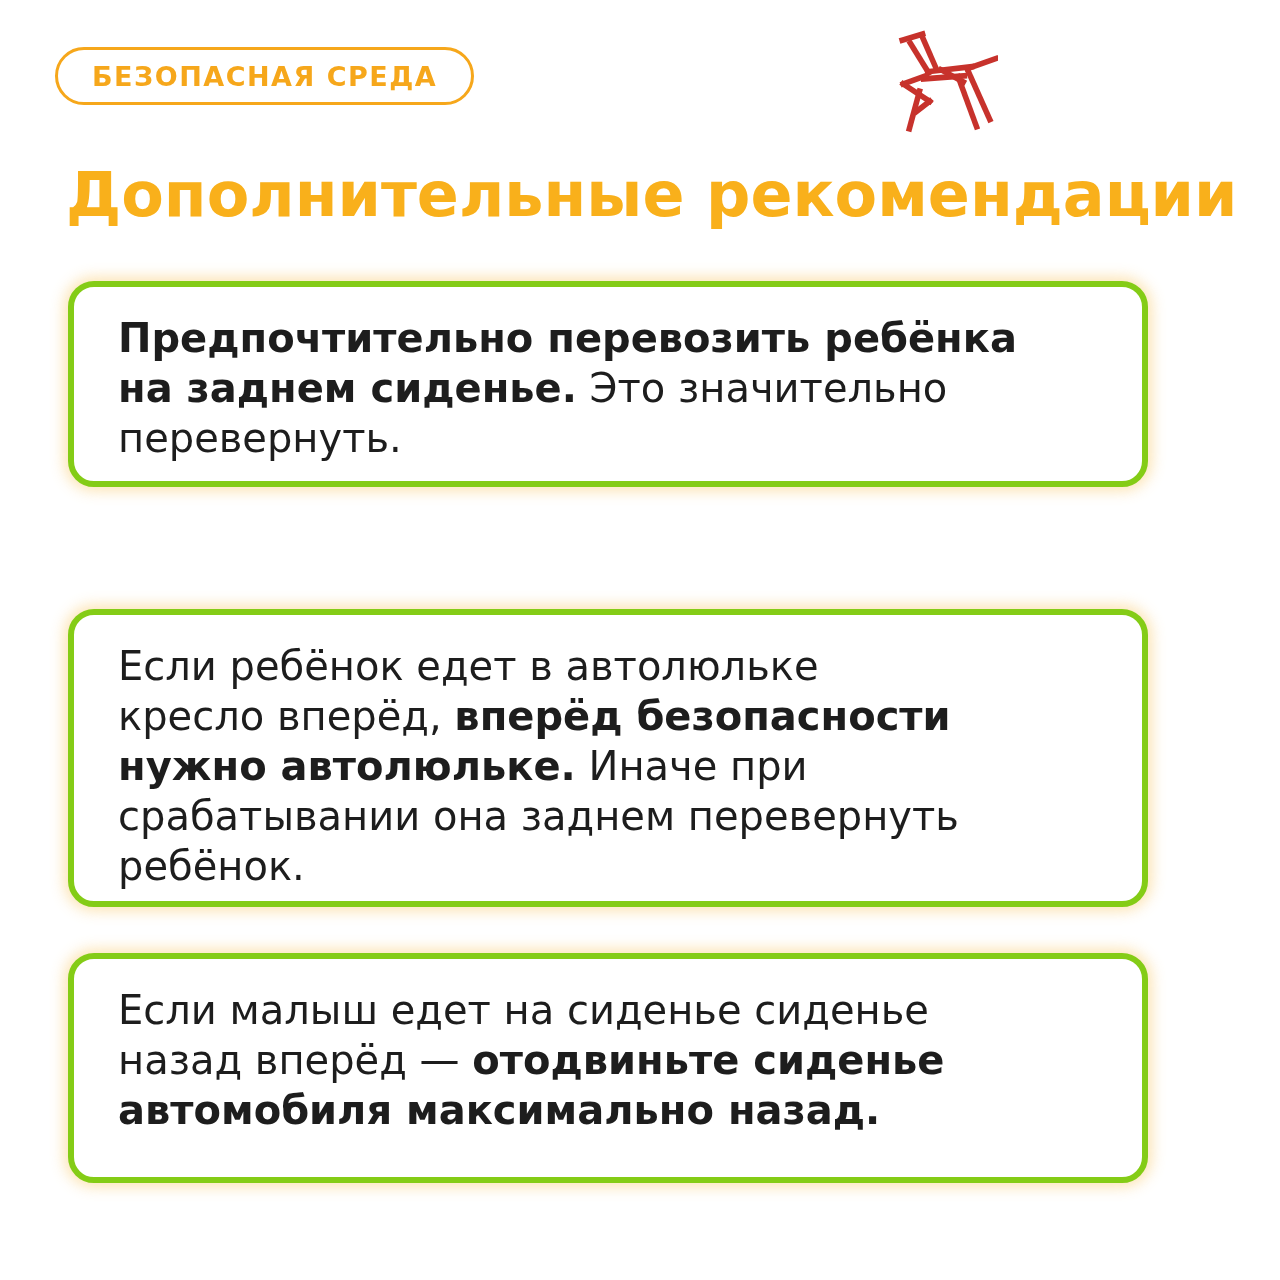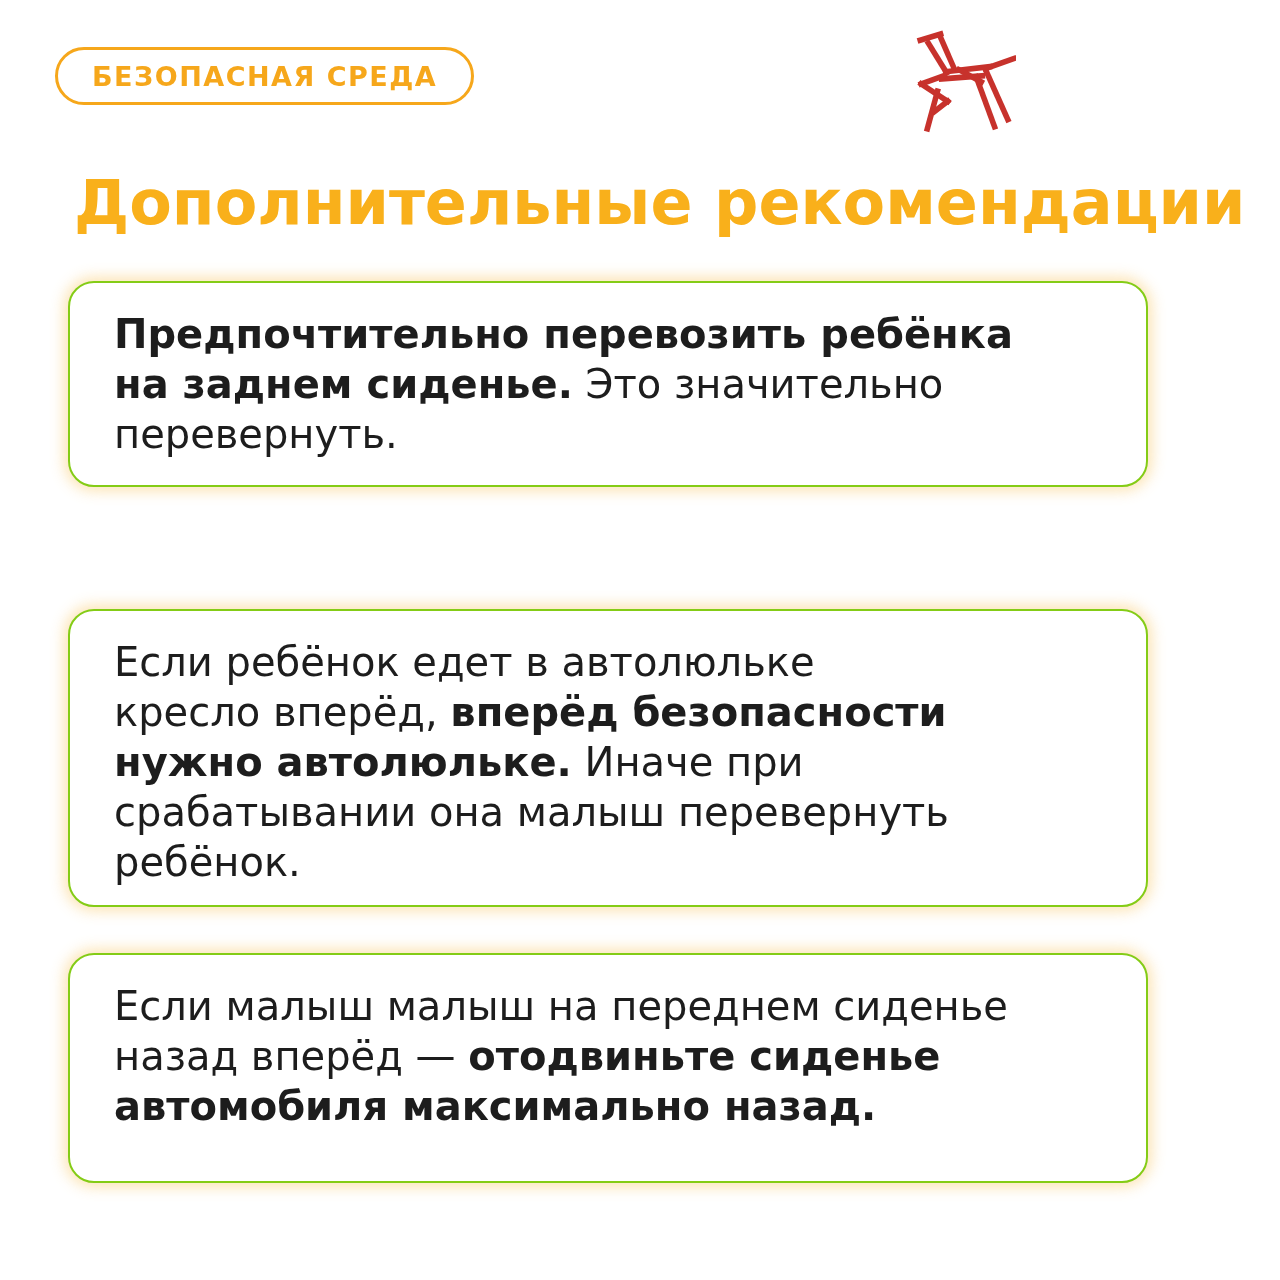--- a/index.html
+++ b/index.html
@@ -3,21 +3,21 @@
 <meta charset="utf-8">
 <style>
   html, body { margin: 0; padding: 0; }
   body {
     width: 1280px; height: 1280px;
     background: #ffffff;
     font-family: "DejaVu Sans", "Liberation Sans", sans-serif;
     position: relative;
     overflow: hidden;
   }
-  .page { position: absolute; inset: 0; width: 1060px; height: 1280px; padding-left: 18px; }
+  .page { position: absolute; inset: 0; width: 1060px; height: 1280px; }
 
   
   .badge {
     position: absolute;
     left: 55px; top: 47px;
     height: 58px;
     border: 3px solid #F6A71B;
     border-radius: 32px;
     display: inline-flex;
     align-items: center;
@@ -37,38 +37,38 @@
     position: absolute;
     right: 62px; top: 30px;
     width: 104px; height: 110px;
   }
   .logo svg { width: 100%; height: 100%; display: block; }
 
   
   .page-title {
     position: absolute;
     left: 66px; top: 158px;
-    margin: 8px;
+    margin: 0;
     width: 1150px;
     color: #F9B01B;
     font-size: 62px;
     font-weight: bold;
     letter-spacing: 0px;
     white-space: nowrap;
   }
 
   
   .card {
     position: absolute;
     left: 68px;
     width: 1080px;
     box-sizing: border-box;
     background: #ffffff;
     border-radius: 26px;
-    border: 2px solid #84cc16;
+    border: 6px solid #84cc16;
     box-shadow: 0 0 14px 4px rgba(248, 196, 92, 0.45);
     padding: 26px 44px;
     color: #1d1d1d;
     font-size: 40px;
     line-height: 50px;
   }
   .card-1 { top: 281px; height: 206px; }
   .card-2 { top: 609px; height: 298px; }
   .card-3 { top: 953px; height: 230px; }
   .card .b { font-weight: bold; }
@@ -106,16 +106,16 @@
         <line x1="8" y1="53" x2="34" y2="70"></line>
         <line x1="34" y1="70" x2="21" y2="80"></line>
         <line x1="24" y1="60" x2="14" y2="97"></line>
       </g>
     </svg>
   </div>
 
   <h1 class="page-title">Дополнительные рекомендации</h1>
 
   <div class="card card-1"><span class="b">Предпочтительно перевозить ребёнка</span><br><span class="b">на заднем сиденье.</span><span> Это значительно</span><br><span>перевернуть.</span></div>
-  <div class="card card-2"><span>Если ребёнок едет в автолюльке</span><br><span>кресло вперёд, </span><span class="b">вперёд безопасности</span><br><span class="b">нужно автолюльке.</span><span> Иначе при</span><br><span>срабатывании она малыш перевернуть</span><br><span>ребёнок.</span></div>
-  <div class="card card-3"><span>Если малыш малыш на переднем сиденье</span><br><span>назад вперёд — </span><span class="b">отодвиньте сиденье</span><br><span class="b">автомобиля максимально назад.</span></div>
+  <div class="card card-2"><span>Если ребёнок едет в автолюльке</span><br><span>кресло вперёд, </span><span class="b">вперёд безопасности</span><br><span class="b">нужно автолюльке.</span><span> Иначе при</span><br><span>срабатывании она заднем перевернуть</span><br><span>ребёнок.</span></div>
+  <div class="card card-3"><span>Если малыш едет на сиденье сиденье</span><br><span>назад вперёд — </span><span class="b">отодвиньте сиденье</span><br><span class="b">автомобиля максимально назад.</span></div>
 
 </div>
 
 </body></html>

